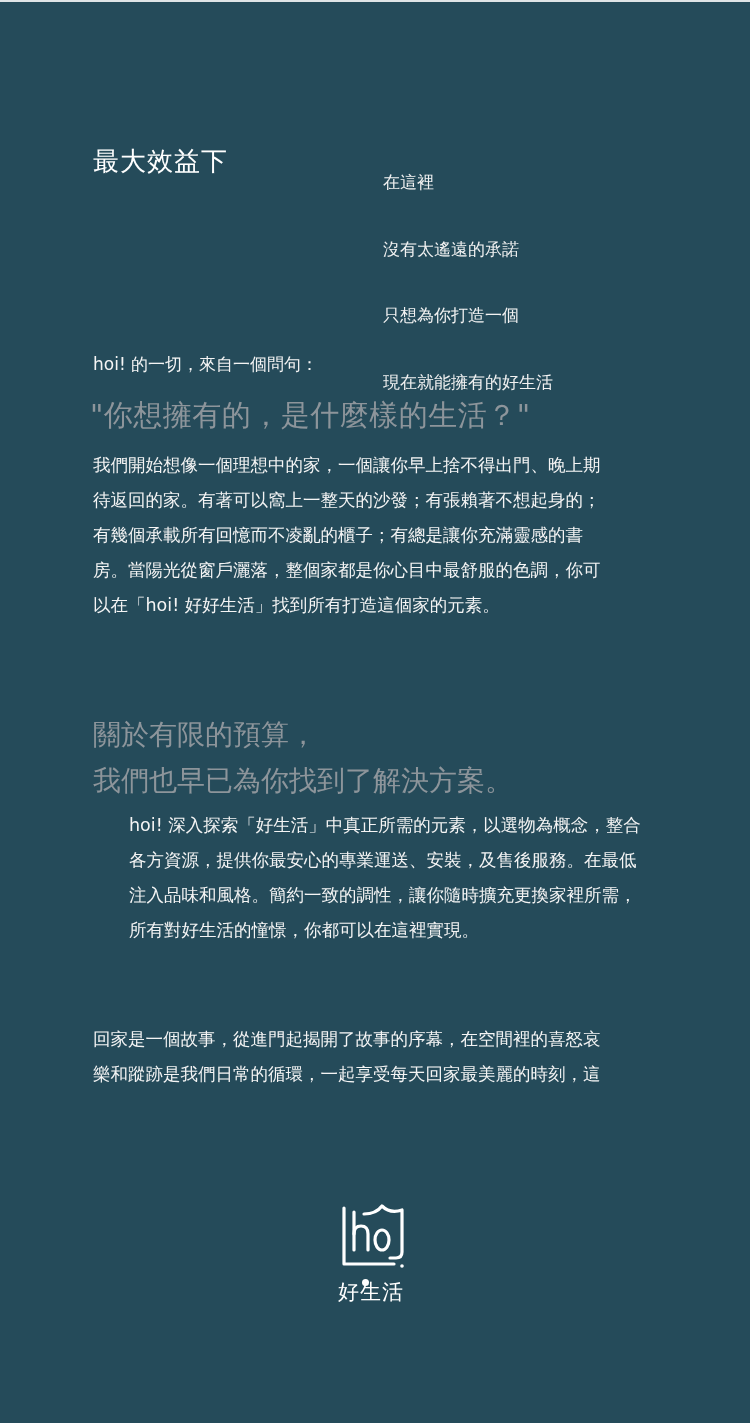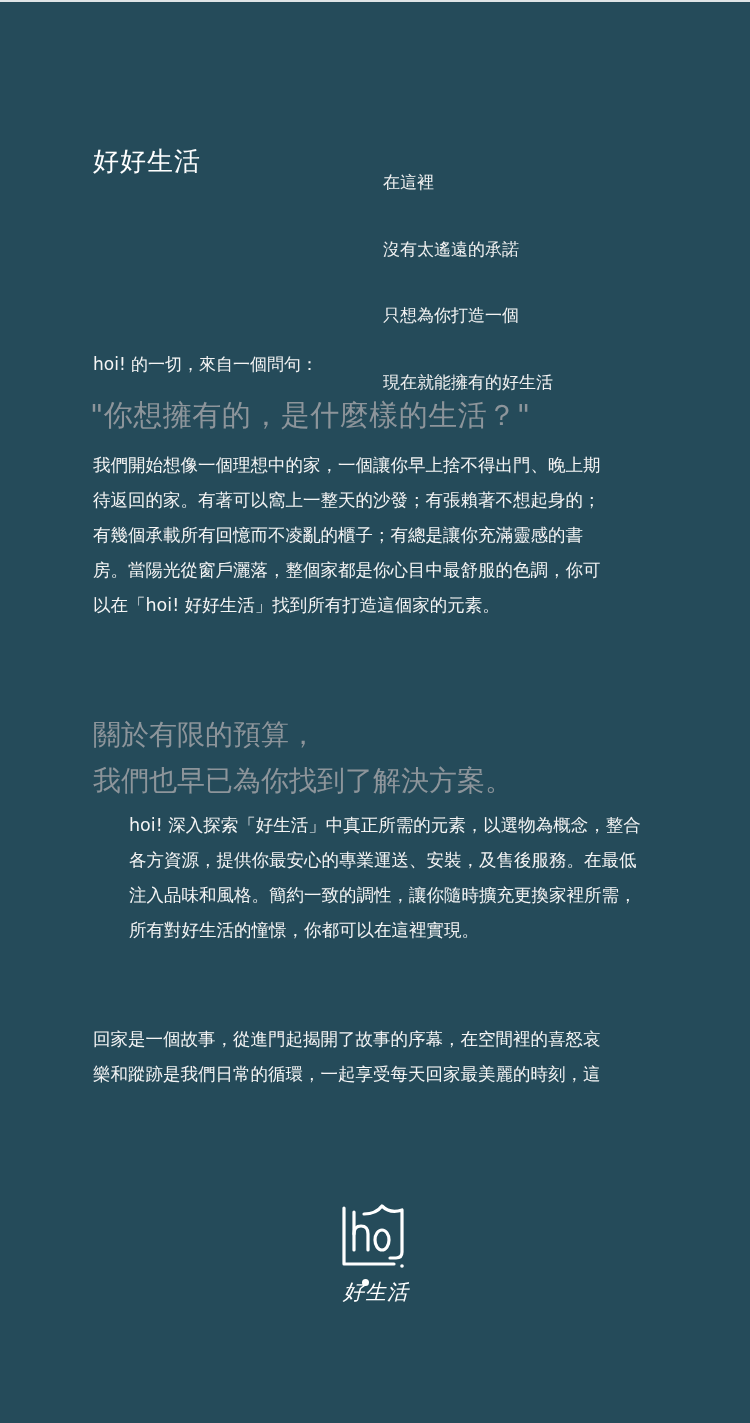--- a/index.html
+++ b/index.html
@@ -41,35 +41,35 @@
     font-size: 28px; color: #8d959b; line-height: 46px; white-space: nowrap;
   }
   .p2 { top: 808px; margin-left: 36px; }
   .p3 { top: 1022px; }
 
   .logo {
     position: absolute; left: 338px; top: 1200px; width: 76px; height: 112px;
   }
   .logo svg { display: block; }
   .logo-text {
-    position: absolute; left: 0; top: 78px; width: 76px; text-align: center;
-    font-size: 21px; color: #ffffff; letter-spacing: 1px; line-height: 28px; font-style: italic;
+    position: absolute; left: 0; top: 78px; width: 76px; 
+    font-size: 21px; color: #ffffff; letter-spacing: 1px; line-height: 28px;
   }
   .logo-dot {
     position: absolute; left: 24px; top: 79px; width: 7px; height: 7px;
     border-radius: 50%; background: #ffffff;
   }
 </style>
 </head>
 <body>
 
 <div class="topstrip"></div>
 <div class="page"></div>
 
-<div class="brand-title">好好生活</div>
+<div class="brand-title">最大效益下</div>
 
 <div class="slogan">
   <div>在這裡</div>
   <div>沒有太遙遠的承諾</div>
   <div>只想為你打造一個</div>
   <div>現在就能擁有的好生活</div>
 </div>
 
 <div class="intro">hoi! 的一切，來自一個問句：</div>
 <div class="quote">"你想擁有的，是什麼樣的生活？"</div>

